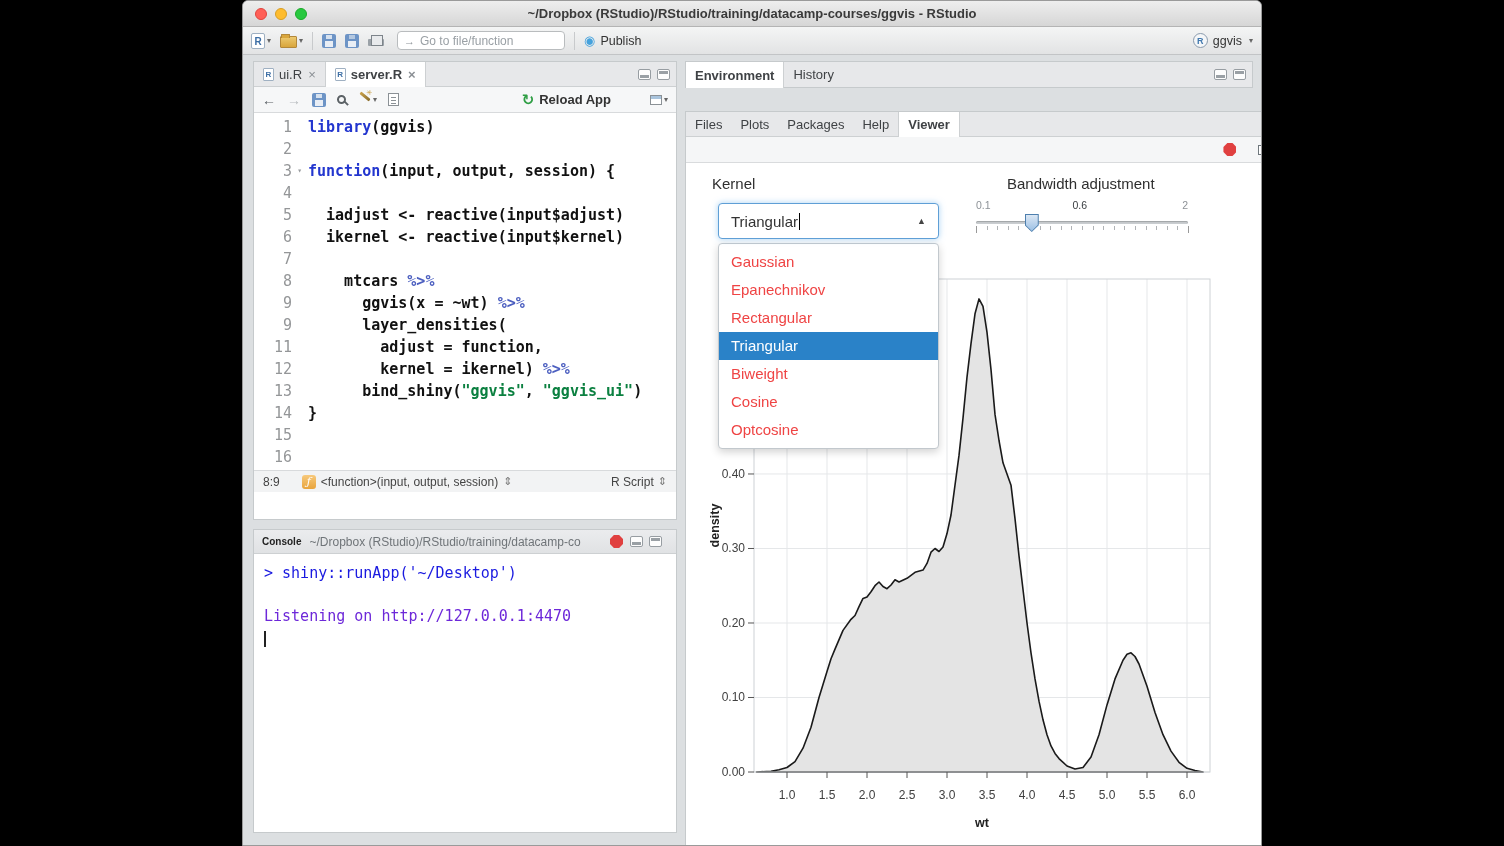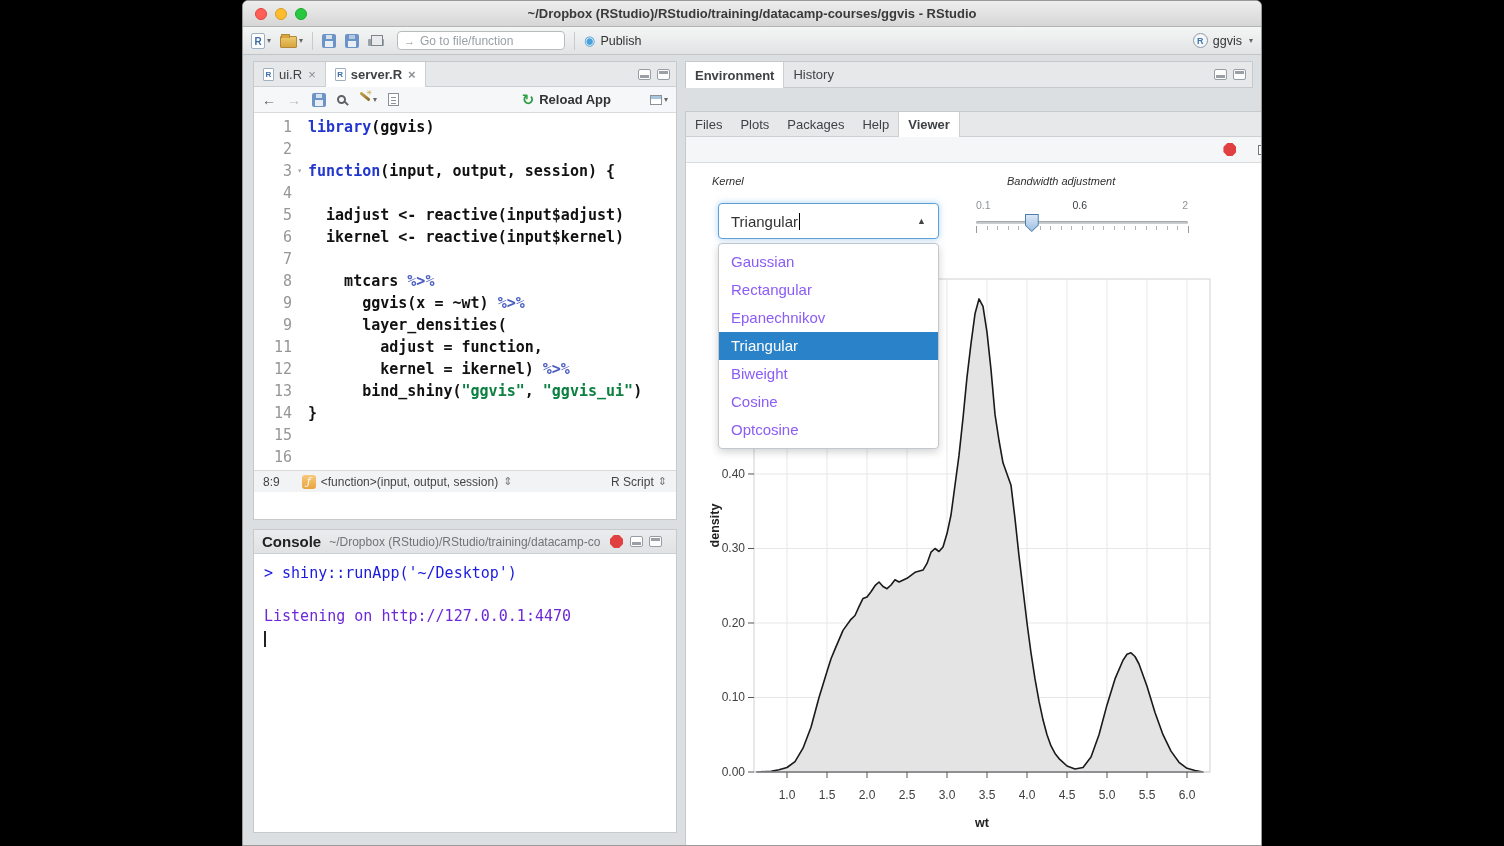--- a/index.html
+++ b/index.html
@@ -104,21 +104,21 @@
   .fn-chip { display:flex; align-items:center; gap:5px; margin-left:16px; }
   .f-icon { width:14px; height:14px; background:linear-gradient(#f7c97c,#e8a43c); border-radius:3px;
     color:#fff; font-size:11px; font-style:italic; text-align:center; line-height:14px; font-family:"DejaVu Serif", serif; }
   .updown { color:#777; font-size:11px; }
   .status-right { margin-left:auto; display:flex; align-items:center; gap:4px; }
 
   
   .console-pane { left:10px; top:528px; width:424px; height:304px; }
   .console-header { height:24px; background:linear-gradient(#ebecee,#e0e2e4); border-bottom:1px solid #cdd0d2;
     display:flex; align-items:center; padding:0 8px; }
-  .console-title { font-size:15px; font-weight:bold; color:#222; }
+  .console-title { font-size:10px; font-weight:bold; color:#222; }
   .console-path { font-size:12px; color:#6f7478; margin-left:8px; flex:1; overflow:hidden;
     text-overflow:ellipsis; white-space:nowrap; }
   .stop-octagon { width:13px; height:13px; background:#e04040; flex:none; margin:0 7px;
     clip-path:polygon(30% 0,70% 0,100% 30%,100% 70%,70% 100%,30% 100%,0 70%,0 30%); }
   .console-body { padding:9px 10px; font-family:"DejaVu Sans Mono", monospace; font-size:15px; line-height:21.5px; white-space:pre; }
   .console-line.input { color:#1a1ae0; }
   .console-line.message { color:#6d28d9; }
   .console-caret { width:2px; height:16px; background:#222; margin-top:3px; }
 
   
@@ -130,34 +130,34 @@
   .viewer-toolbar { height:26px; background:#f5f6f7; border-bottom:1px solid #d9dbdd;
     display:flex; align-items:center; padding:0 10px; }
   .viewer-toolbar .right-icons { margin-left:auto; display:flex; align-items:center; gap:15px; }
   .icon-newwin { width:12px; height:10px; border:1px solid #6f777d; background:#fff; position:relative; display:inline-block; }
   .icon-newwin::after { content:"↗"; position:absolute; right:-5px; top:-8px; font-size:10px; color:#6f777d; }
   .icon-refresh { color:#55839f; font-size:15px; font-family:"DejaVu Sans", sans-serif; }
 
   .viewer-content { position:relative; height:698px; background:#fff; overflow:hidden; }
   .gear { position:absolute; right:8px; top:1px; color:#a8adb2; font-size:15px; font-family:"DejaVu Sans", sans-serif; }
 
-  .shiny-label { position:absolute; font-size:11px; color:#2f2f2f;font-style:italic; }
+  .shiny-label { position:absolute; font-size:15px; color:#2f2f2f; }
   .lbl-kernel { left:26px; top:12px; }
   .lbl-bw { left:281px; top:12px;margin-left:40px; }
 
   .select-box { position:absolute; left:32px; top:40px; width:221px; height:36px; background:#fff;
     border:1px solid #5f9fd6; border-radius:4px; box-shadow:0 0 6px rgba(102,175,233,.55);
     display:flex; align-items:center; padding:0 12px; font-size:15px; color:#333; z-index:31; }
   .select-box .text-caret { width:1px; height:17px; background:#000; margin-left:1px; }
   .select-box .dd-arrow { margin-left:auto; font-size:9px; color:#444; }
 
   .dropdown { position:absolute; left:32px; top:80px; width:221px; background:#fff;
     border:1px solid #c2c8cd; border-radius:4px; box-shadow:0 3px 9px rgba(0,0,0,.18);
     padding:4px 0; z-index:30; list-style:none; }
-  .dropdown li { height:28px; line-height:28px; padding:0 12px; font-size:15px; color:#8b5cf6; }
+  .dropdown li { height:28px; line-height:28px; padding:0 12px; font-size:15px; color:#ef4444; }
   .dropdown li.active { background:#2a82c8; color:#fff; }
 
   .slider { position:absolute; left:290px; top:34px; width:212px; height:48px; }
   .slider .s-min, .slider .s-max, .slider .s-val { position:absolute; top:2px; font-size:10.5px; color:#8d9297; }
   .slider .s-min { left:0; }
   .slider .s-max { right:0; }
   .slider .s-val { left:26.3%; transform:translateX(-50%); color:#3c4044;margin-left:48px; }
   .slider .track { position:absolute; left:0; right:0; top:24px; height:3px; background:#c9cdd0;
     border-radius:2px; box-shadow:inset 0 1px 1px rgba(0,0,0,.2); }
   .slider .grid { position:absolute; left:0; right:0; top:29px; height:10px; }
@@ -356,22 +356,22 @@
       <span class="gear">⚙</span>
 
       <div class="shiny-label lbl-kernel">Kernel</div>
       <div class="select-box">
         <span>Triangular</span>
         <span class="text-caret"></span>
         <span class="dd-arrow">▲</span>
       </div>
       <ul class="dropdown" id="kernel-options">
           <li>Gaussian</li>
+          <li>Epanechnikov</li>
           <li>Rectangular</li>
-          <li>Epanechnikov</li>
           <li class="active">Triangular</li>
           <li>Biweight</li>
           <li>Cosine</li>
           <li>Optcosine</li>
         </ul>
 
       <div class="shiny-label lbl-bw">Bandwidth adjustment</div>
       <div class="slider">
         <span class="s-min">0.1</span>
         <span class="s-val">0.6</span>

